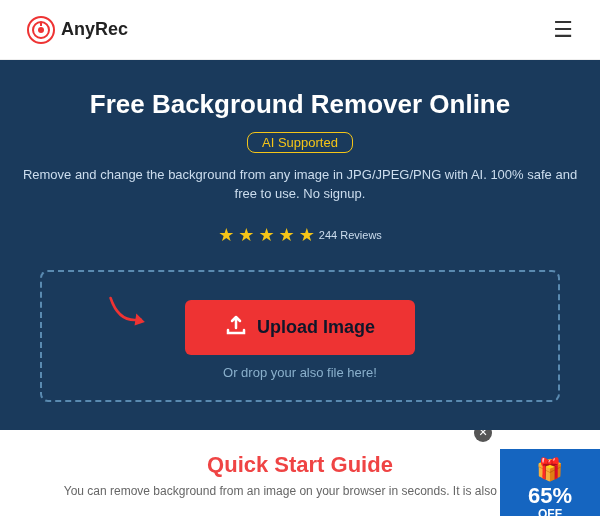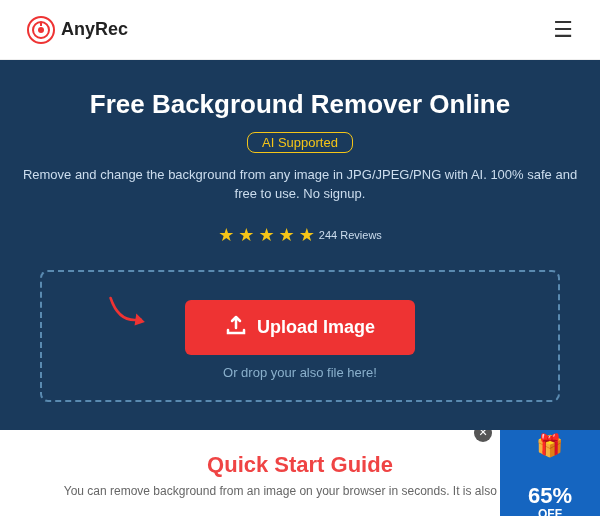--- a/index.html
+++ b/index.html
@@ -42,21 +42,21 @@
     .upload-box {
       border: 2.5px dashed #5a8ab0; border-radius: 8px;
       padding: 28px 20px 20px; display: flex; flex-direction: column;
       align-items: center; justify-content: center; position: relative;
     }
     .arrow-container {
       position: absolute; left: 60px; top: 16px;
     }
     .arrow-svg { width: 60px; height: 50px; }
     .upload-btn {
-      background: #e33; color: #ffffff; border: none; border-radius: 6px;
+      background: #e33; color: #0f172a; border: none; border-radius: 6px;
       padding: 14px 40px; font-size: 18px; font-weight: bold;
       cursor: pointer; display: flex; align-items: center; gap: 10px;
       margin-bottom: 10px;
     }
     .upload-icon { font-size: 20px; }
     .drop-hint { color: #8ab0cc; font-size: 13px; }
 
     
     .quick-start {
       background: #fff; padding: 22px 20px 10px; text-align: center;
@@ -65,21 +65,21 @@
     .quick-desc { font-size: 12px; color: #666; }
 
     
     .flash-sale {
       position: absolute; bottom: 0; right: 0;
       width: 100px; background: #1565c0;
       display: flex; flex-direction: column; align-items: center;
       padding: 8px 6px 0;
       clip-path: polygon(0 0, 100% 0, 100% 100%, 50% 85%, 0 100%);
     }
-    .flash-percent { font-size: 22px; font-weight: bold; color: #fff; line-height: 1; margin-top: 24px; }
+    .flash-percent { font-size: 22px; font-weight: bold; color: #fff; line-height: 1; }
     .flash-off { font-size: 12px; color: #fff; font-weight: bold; }
     .flash-label {
       background: #e33; color: #fff; font-size: 13px; font-weight: bold;
       width: 100%; text-align: center; padding: 4px 0; margin-top: 6px;
     }
     .close-btn {
       position: absolute; right: 108px; bottom: 108px;
       background: #555; color: #fff; border: none; border-radius: 50%;
       width: 18px; height: 18px; font-size: 11px; cursor: pointer;
       display: flex; align-items: center; justify-content: center;

